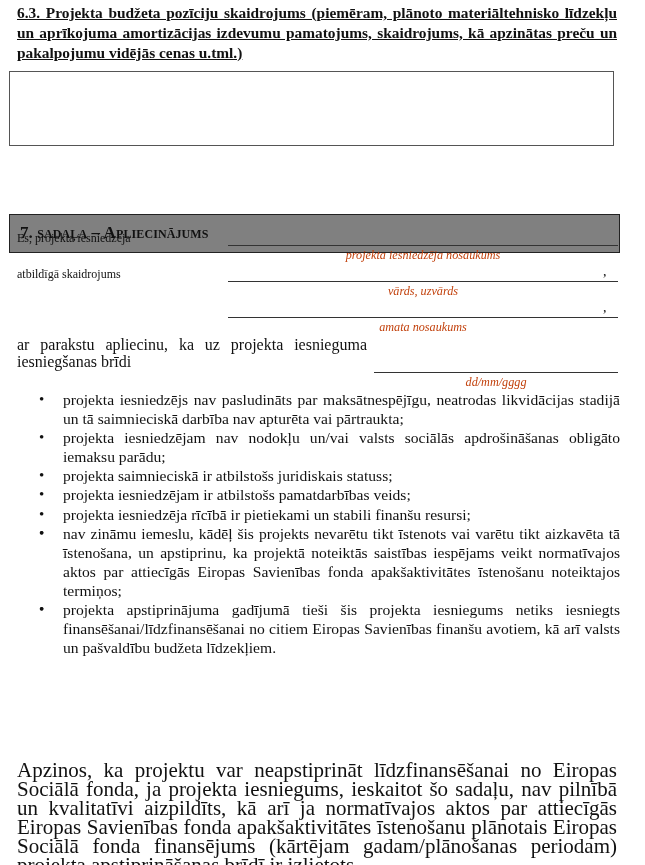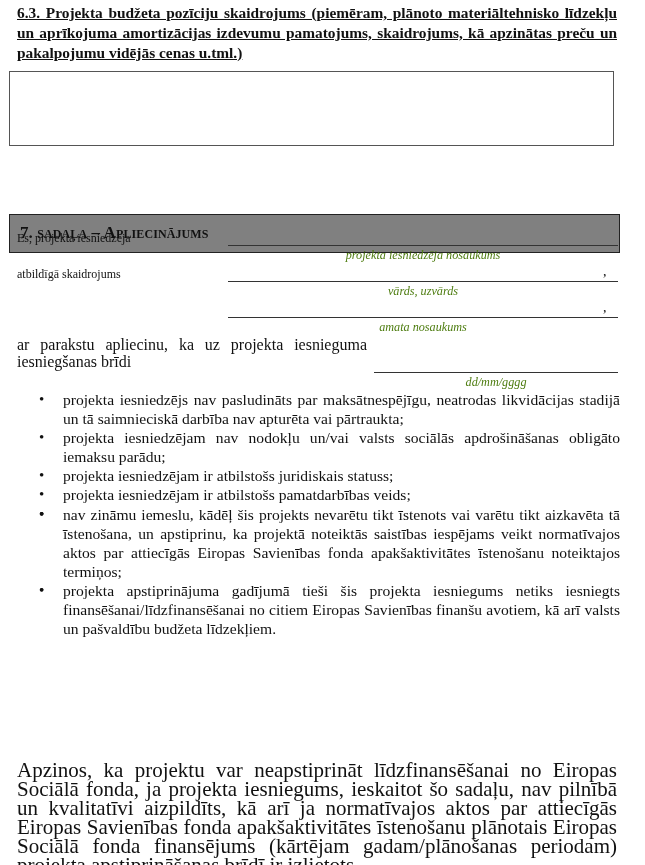--- a/index.html
+++ b/index.html
@@ -58,21 +58,21 @@
       line-height: 18px;
     }
     .sig-line {
       height: 0;
       border-top: 1.5px solid #333333;
     }
     .hint {
       font-style: italic;
       font-size: 12.2px;
       text-align: center;
-      color: #4d7c0f;
+      color: #c2410c;
     }
     .comma {
       font-size: 14px;
     }
 
     .declare-text {
       left: 17px; top: 336px; width: 350px;
       font-size: 16px;
       line-height: 17px;
       text-align: justify;
@@ -147,28 +147,29 @@
   <li>
     <span class="dot">•</span>
     <span>projekta iesniedzējs nav pasludināts par maksātnespējīgu, neatrodas likvidācijas stadijā un tā saimnieciskā darbība nav apturēta vai pārtraukta;</span>
   </li>
   <li>
     <span class="dot">•</span>
     <span>projekta iesniedzējam nav nodokļu un/vai valsts sociālās apdrošināšanas obligāto iemaksu parādu;</span>
   </li>
   <li>
     <span class="dot">•</span>
-    <span>projekta iesniedzējam ir atbilstošs juridiskais statuss;</span>
+    <span>projekta saimnieciskā ir atbilstošs juridiskais statuss;</span>
   </li>
   <li>
     <span class="dot">•</span>
     <span>projekta iesniedzējam ir atbilstošs pamatdarbības veids;</span>
   </li>
   <li>
     <span class="dot">•</span>
+    <span>projekta iesniedzēja rīcībā ir pietiekami un stabili finanšu resursi;</span>
   </li>
   <li>
     <span class="dot">•</span>
   </li>
   <li>
     <span class="dot">•</span>
     <span>nav zināmu iemeslu, kādēļ šis projekts nevarētu tikt īstenots vai varētu tikt aizkavēta tā īstenošana, un apstiprinu, ka projektā noteiktās saistības iespējams veikt normatīvajos aktos par attiecīgās Eiropas Savienības fonda apakšaktivitātes īstenošanu noteiktajos termiņos;</span>
   </li>
   <li>
     <span class="dot">•</span>

